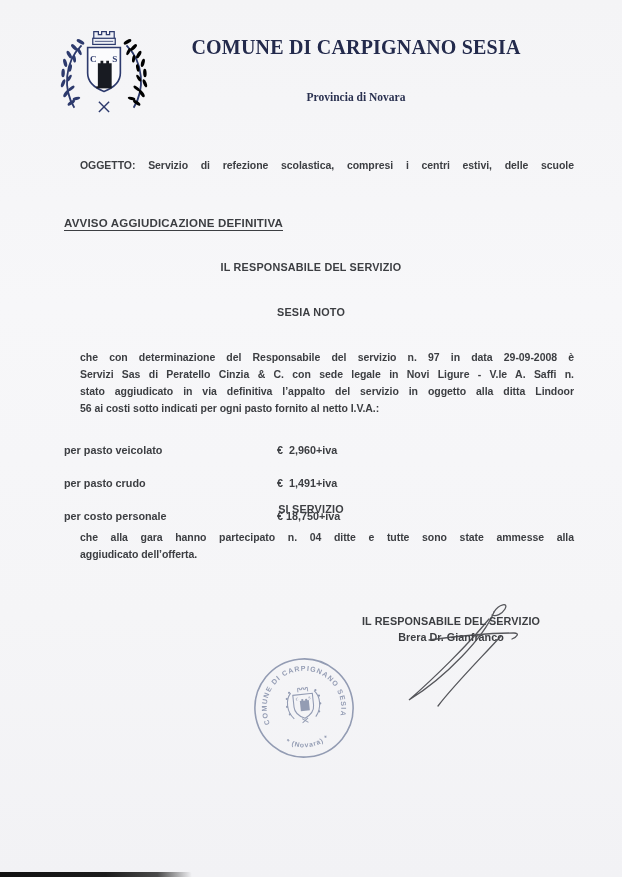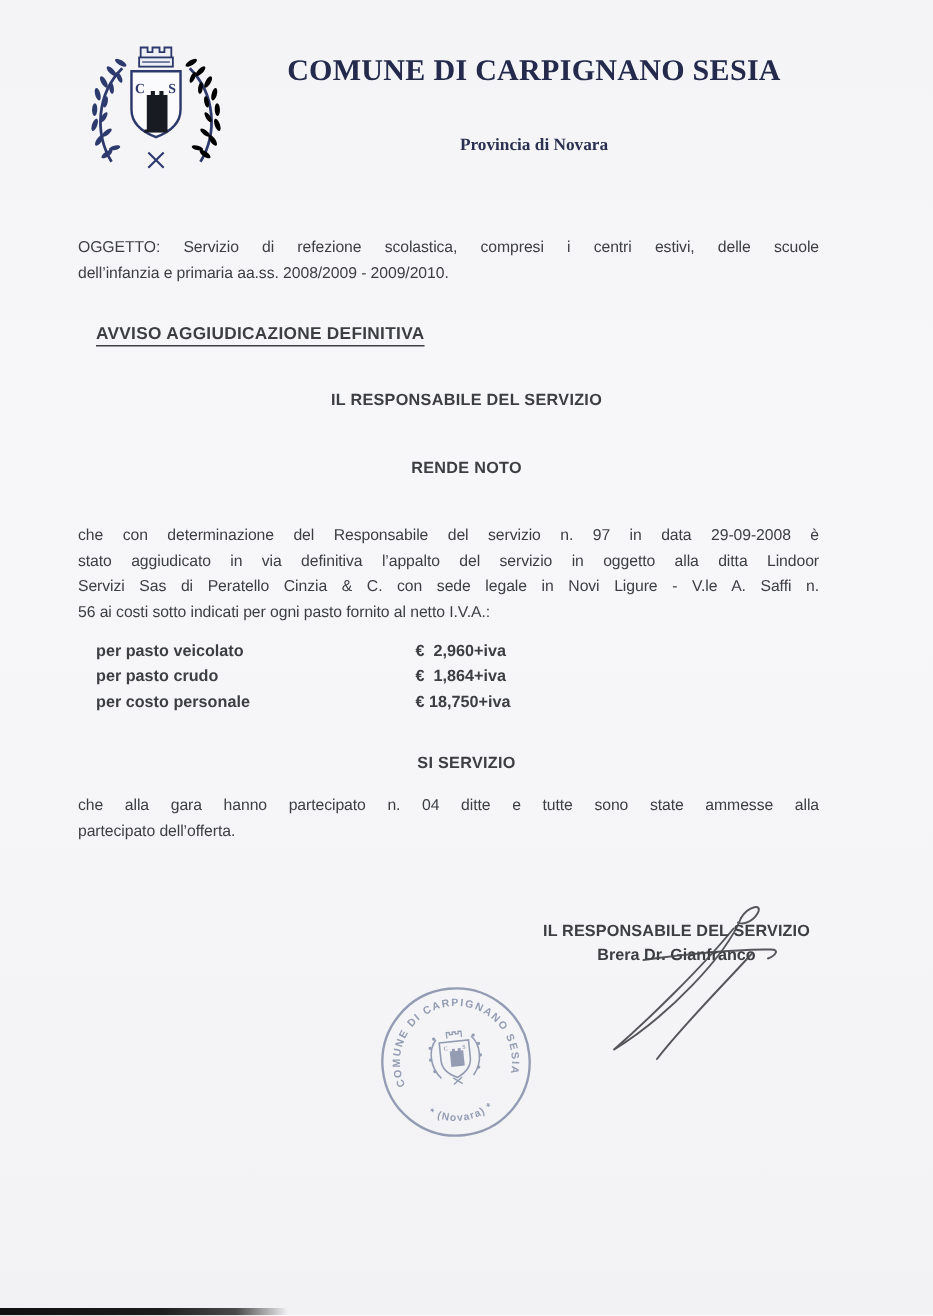--- a/index.html
+++ b/index.html
@@ -18,32 +18,32 @@
   .title {
     font-family: "Liberation Serif", serif; font-weight: bold;
     font-size: 20px; letter-spacing: 0.2px; color: #232a4c;
   }
   .subtitle {
     font-family: "Liberation Serif", serif; font-weight: bold;
     font-size: 11.5px; color: #2a3150; margin-top: 32px;
   }
 
   
-  .block { position: absolute; left: 52px; width: 494px; font-weight: normal; font-size: 10.5px; line-height: 17px; letter-spacing: -0.05px; }
+  .block { position: absolute; left: 80px; width: 494px; font-weight: bold; font-size: 10.5px; line-height: 17px; letter-spacing: -0.05px; }
   .jline { text-align: justify; text-align-last: justify; }
   .jlast { text-align: left; }
 
   .notice-heading { position: absolute; left: 64px; top: 217px; width: 494px; text-align: left; font-weight: bold; font-size: 11.5px; letter-spacing: 0.2px; }
   .notice-heading span { border-bottom: 1.6px solid #3c3e42; padding-bottom: 1px; }
 
   .sec-heading { position: absolute; left: 64px; width: 494px; text-align: center; font-weight: bold; font-size: 10.8px; letter-spacing: 0.2px; }
 
   
   .prices { position: absolute; left: 64px; top: 426px; width: 494px; font-weight: bold; font-size: 10.8px; line-height: 17px; }
-  .price-row { position: relative; height: 17px; }
+  .price-row { position: relative; height: 17px; margin-top: 16px; }
   .plabel { position: absolute; left: 0; }
   .pvalue { position: absolute; left: 213px; white-space: pre; }
 
   
   .sig-block { position: absolute; left: 338px; top: 615px; width: 226px; text-align: center; font-weight: bold; }
   .sig-role { font-size: 10.8px; letter-spacing: 0.1px; }
   .sig-name { font-size: 10.8px; margin-top: 4px; }
   .sig-stroke { position: absolute; left: 388px; top: 599px; width: 185px; height: 115px; }
 
   
@@ -107,57 +107,56 @@
     </g>
   </svg>
 
   <div class="head-text">
     <div class="title">COMUNE DI CARPIGNANO SESIA</div>
     <div class="subtitle">Provincia di Novara</div>
   </div>
 
   <div class="block" style="top:157px">
     <div class="jline">OGGETTO:  Servizio di refezione scolastica, compresi i centri estivi, delle scuole</div>
-    <div class="jlast">dell’infanzia e primaria aa.ss. 2008/2009 - 2009/2010.</div>
   </div>
 
   <div class="notice-heading">
     <span>AVVISO AGGIUDICAZIONE DEFINITIVA</span>
   </div>
 
   <div class="sec-heading" style="top:261px">IL RESPONSABILE DEL SERVIZIO</div>
-  <div class="sec-heading" style="top:306px">RENDE NOTO</div>
+  <div class="sec-heading" style="top:306px">SESIA NOTO</div>
 
   <div class="block" style="top:349px">
     <div class="jline">che con determinazione del Responsabile del servizio n. 97 in data 29-09-2008 è</div>
+    <div class="jline">Servizi Sas di Peratello Cinzia &amp; C. con sede legale in Novi Ligure - V.le A. Saffi n.</div>
     <div class="jline">stato aggiudicato in via definitiva l’appalto del servizio in oggetto alla ditta Lindoor</div>
-    <div class="jline">Servizi Sas di Peratello Cinzia &amp; C. con sede legale in Novi Ligure - V.le A. Saffi n.</div>
     <div class="jlast">56  ai costi sotto indicati per ogni pasto fornito al netto I.V.A.:</div>
   </div>
 
   <div class="prices">
     <div class="price-row">
       <span class="plabel">per pasto veicolato</span>
       <span class="pvalue">€  2,960+iva</span>
     </div>
     <div class="price-row">
       <span class="plabel">per pasto crudo</span>
-      <span class="pvalue">€  1,864+iva</span>
+      <span class="pvalue">€  1,491+iva</span>
     </div>
     <div class="price-row">
       <span class="plabel">per costo personale</span>
       <span class="pvalue">€ 18,750+iva</span>
     </div>
   </div>
 
   <div class="sec-heading" style="top:503px">SI SERVIZIO</div>
 
   <div class="block" style="top:529px">
     <div class="jline">che alla gara hanno partecipato n. 04 ditte e tutte sono state ammesse alla</div>
-    <div class="jlast">partecipato dell’offerta.</div>
+    <div class="jlast">aggiudicato dell’offerta.</div>
   </div>
 
   <div class="sig-block">
     <div class="sig-role">IL RESPONSABILE DEL SERVIZIO</div>
     <div class="sig-name">Brera Dr. Gianfranco</div>
   </div>
 
   <svg class="sig-stroke" viewBox="0 0 185 115" xmlns="http://www.w3.org/2000/svg">
     <g stroke="#45464b" stroke-width="1.3" fill="none" stroke-linecap="round" opacity="0.9">
       <path d="M106 13 C 96 38, 58 78, 21 101 C 45 80, 80 46, 101 20"></path>

